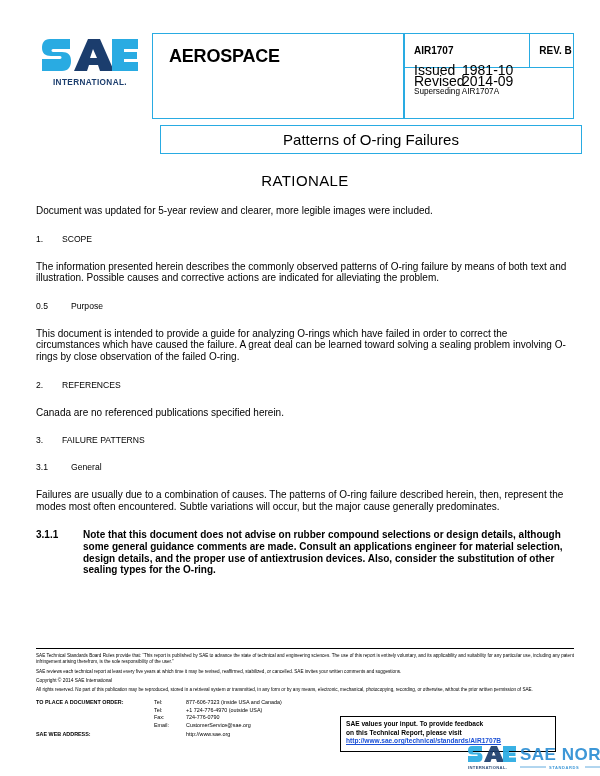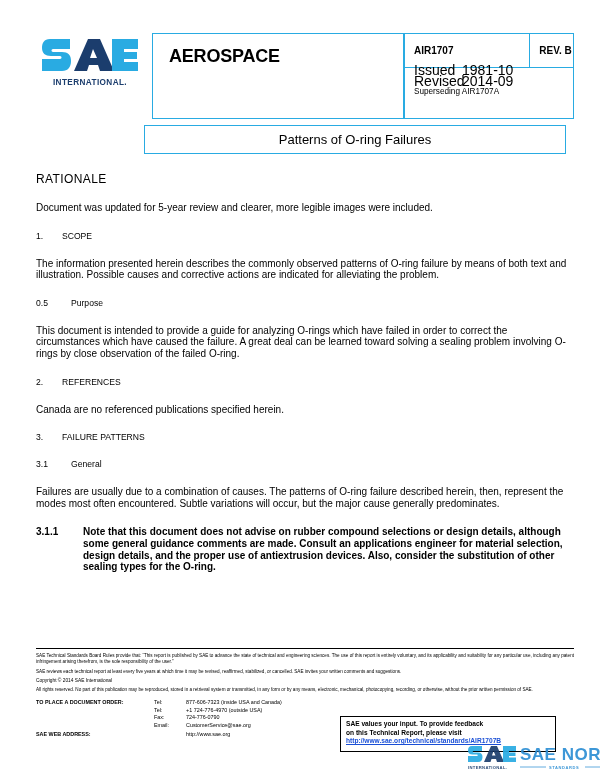--- a/index.html
+++ b/index.html
@@ -128,41 +128,42 @@
   .date-label { width: 48px; }
   .date-val { }
   .superseding {
     font-size: 8.2px;
     margin-top: 0;
   }
 
   
   .subject-box {
     position: absolute;
-    left: 108px;
+    left: 124px;
     top: 92px;
     width: 422px;
     height: 29px;
     border: 1.6px solid #29abe2;
     box-sizing: border-box;
     display: flex;
     align-items: center;
     justify-content: center;
-    font-size: 13px;
+    font-size: 15px;
   }
 
   
   .body {
     position: absolute;
     left: 36px;
     top: 172px;
     width: 538px;
   }
   .rationale-head {
-    font-size: 12px;
+    text-align: center;
+    font-size: 15px;
     letter-spacing: 0.4px;
     margin-bottom: 16px;
   }
   p.para {
     margin: 0 0 17px 0;
     font-size: 10px;
     line-height: 11.6px;
     text-align: left;
   }
   .sec-head {

